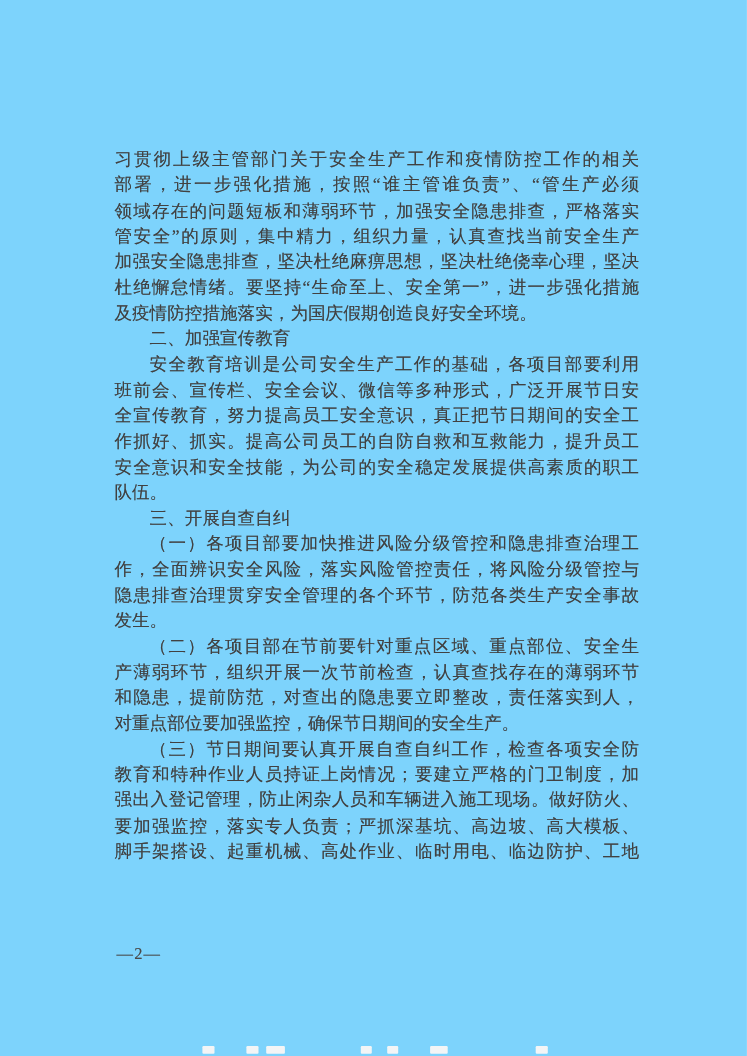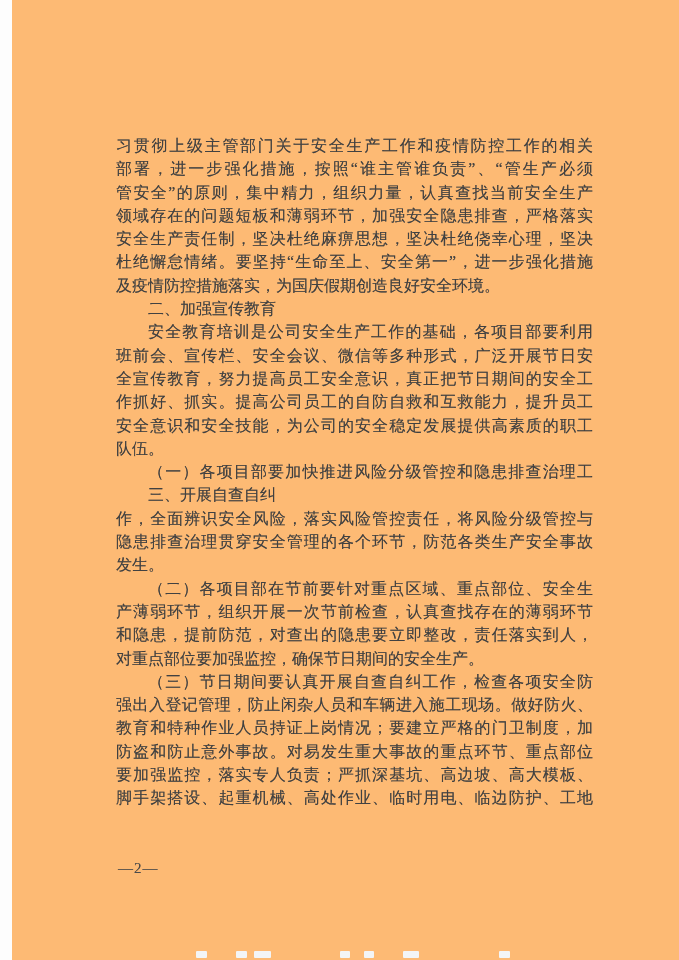--- a/index.html
+++ b/index.html
@@ -10,22 +10,21 @@
     width: 679px;
     height: 960px;
     position: relative;
     background: #fdfdfd;
     overflow: hidden;
     font-family: "Liberation Serif", "DejaVu Serif", serif;
   }
   .page {
     position: absolute;
     inset: 0;
-    background: #fdba74;
-    margin-left: 12px;
+    background: #7dd3fc;
   }
   .doc-body {
     position: absolute;
     left: 104px;
     top: 134px;
     width: 477px;
     font-size: 16px;
     line-height: 23.3px;
     color: #414141;
     text-shadow: 0 0 0.5px rgba(70,70,70,0.55);
@@ -62,45 +61,44 @@
   }
 </style>
 </head>
 <body>
 
 <div class="page">
 
   <div class="doc-body">
     <div class="ln j">习贯彻上级主管部门关于安全生产工作和疫情防控工作的相关</div>
     <div class="ln j">部署，进一步强化措施，按照“谁主管谁负责”、“管生产必须</div>
+    <div class="ln j">领域存在的问题短板和薄弱环节，加强安全隐患排查，严格落实</div>
     <div class="ln j">管安全”的原则，集中精力，组织力量，认真查找当前安全生产</div>
-    <div class="ln j">领域存在的问题短板和薄弱环节，加强安全隐患排查，严格落实</div>
-    <div class="ln j">安全生产责任制，坚决杜绝麻痹思想，坚决杜绝侥幸心理，坚决</div>
+    <div class="ln j">加强安全隐患排查，坚决杜绝麻痹思想，坚决杜绝侥幸心理，坚决</div>
     <div class="ln j">杜绝懈怠情绪。要坚持“生命至上、安全第一”，进一步强化措施</div>
     <div class="ln">及疫情防控措施落实，为国庆假期创造良好安全环境。</div>
     <div class="ln ind">二、加强宣传教育</div>
     <div class="ln j ind">安全教育培训是公司安全生产工作的基础，各项目部要利用</div>
     <div class="ln j">班前会、宣传栏、安全会议、微信等多种形式，广泛开展节日安</div>
     <div class="ln j">全宣传教育，努力提高员工安全意识，真正把节日期间的安全工</div>
     <div class="ln j">作抓好、抓实。提高公司员工的自防自救和互救能力，提升员工</div>
     <div class="ln j">安全意识和安全技能，为公司的安全稳定发展提供高素质的职工</div>
     <div class="ln">队伍。</div>
+    <div class="ln ind">三、开展自查自纠</div>
     <div class="ln j ind">（一）各项目部要加快推进风险分级管控和隐患排查治理工</div>
-    <div class="ln ind">三、开展自查自纠</div>
     <div class="ln j">作，全面辨识安全风险，落实风险管控责任，将风险分级管控与</div>
     <div class="ln j">隐患排查治理贯穿安全管理的各个环节，防范各类生产安全事故</div>
     <div class="ln">发生。</div>
     <div class="ln j ind">（二）各项目部在节前要针对重点区域、重点部位、安全生</div>
     <div class="ln j">产薄弱环节，组织开展一次节前检查，认真查找存在的薄弱环节</div>
     <div class="ln j">和隐患，提前防范，对查出的隐患要立即整改，责任落实到人，</div>
     <div class="ln">对重点部位要加强监控，确保节日期间的安全生产。</div>
     <div class="ln j ind">（三）节日期间要认真开展自查自纠工作，检查各项安全防</div>
+    <div class="ln j">教育和特种作业人员持证上岗情况；要建立严格的门卫制度，加</div>
     <div class="ln j">强出入登记管理，防止闲杂人员和车辆进入施工现场。做好防火、</div>
-    <div class="ln j">教育和特种作业人员持证上岗情况；要建立严格的门卫制度，加</div>
-    <div class="ln j">防盗和防止意外事故。对易发生重大事故的重点环节、重点部位</div>
     <div class="ln j">要加强监控，落实专人负责；严抓深基坑、高边坡、高大模板、</div>
     <div class="ln j">脚手架搭设、起重机械、高处作业、临时用电、临边防护、工地</div>
   </div>
 
   <div class="footer-pageno">—2—</div>
 
   <div class="art" style="left:184px; top:951px; width:11px;"></div>
   <div class="art" style="left:224px; top:951px; width:11px;"></div>
   <div class="art" style="left:242px; top:951px; width:17px;"></div>
   <div class="art" style="left:328px; top:951px; width:10px;"></div>

